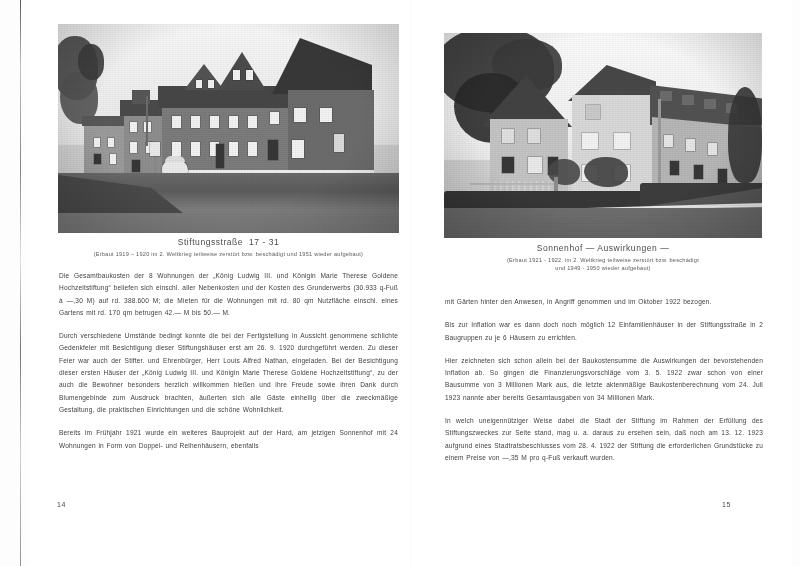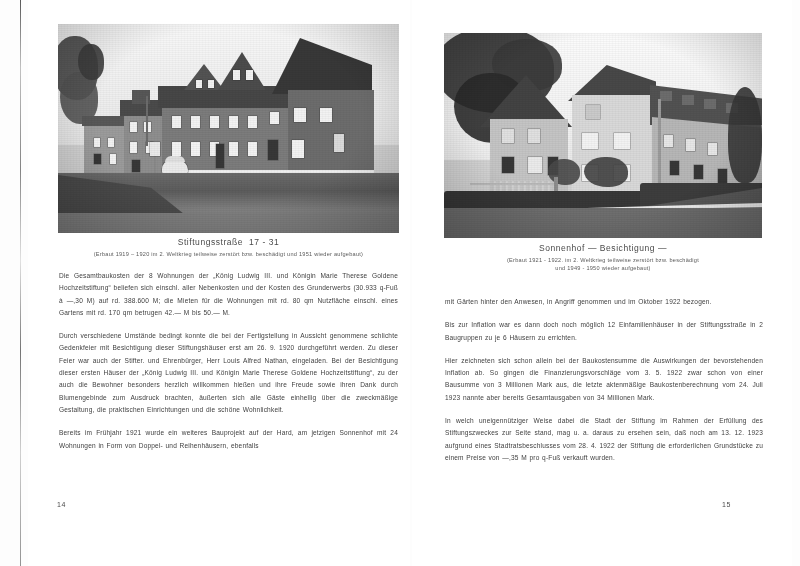--- a/index.html
+++ b/index.html
@@ -348,21 +348,21 @@
         <div style="position:absolute; left:0; bottom:26px; width:318px; height:9px; background:#eceae3;
                     clip-path:polygon(0 100%, 100% 0, 100% 48%, 0 100%);"></div>
         <div style="position:absolute; left:0; bottom:0; width:318px; height:30px; background:#6e6f69;"></div>
 
         <div class="grain"></div>
         <div class="vignette"></div>
       </div>
     </div>
 
     <div class="caption-block" style="left:32px; top:242px; width:318px;">
-      <div class="cap-title">Sonnenhof — Besichtigung —</div>
+      <div class="cap-title">Sonnenhof — Auswirkungen —</div>
       <div class="cap-sub">(Erbaut 1921 - 1922. im 2. Weltkrieg teilweise zerstört bzw. beschädigt
 und 1949 - 1950 wieder aufgebaut)</div>
     </div>
 
     <div class="col" style="left:33px; top:296px; width:318px;">
       <p class="para">mit Gärten hinter den Anwesen, in Angriff genommen und im Oktober 1922 bezogen.</p>
       <p class="para">Bis zur Inflation war es dann doch noch möglich 12 Einfamilienhäuser in der Stiftungsstraße in 2 Baugruppen zu je 6 Häusern zu errichten.</p>
       <p class="para">Hier zeichneten sich schon allein bei der Baukostensumme die Auswirkungen der bevorstehenden Inflation ab. So gingen die Finanzierungsvorschläge vom 3. 5. 1922 zwar schon von einer Bausumme von 3 Millionen Mark aus, die letzte aktenmäßige Baukostenberechnung vom 24. Juli 1923 nannte aber bereits Gesamtausgaben von 34 Millionen Mark.</p>
       <p class="para">In welch uneigennütziger Weise dabei die Stadt der Stiftung im Rahmen der Erfüllung des Stiftungszweckes zur Seite stand, mag u. a. daraus zu ersehen sein, daß noch am 13. 12. 1923 aufgrund eines Stadtratsbeschlusses vom 28. 4. 1922 der Stiftung die erforderlichen Grundstücke zu einem Preise von —,35 M pro q-Fuß verkauft wurden.</p>
     </div>

